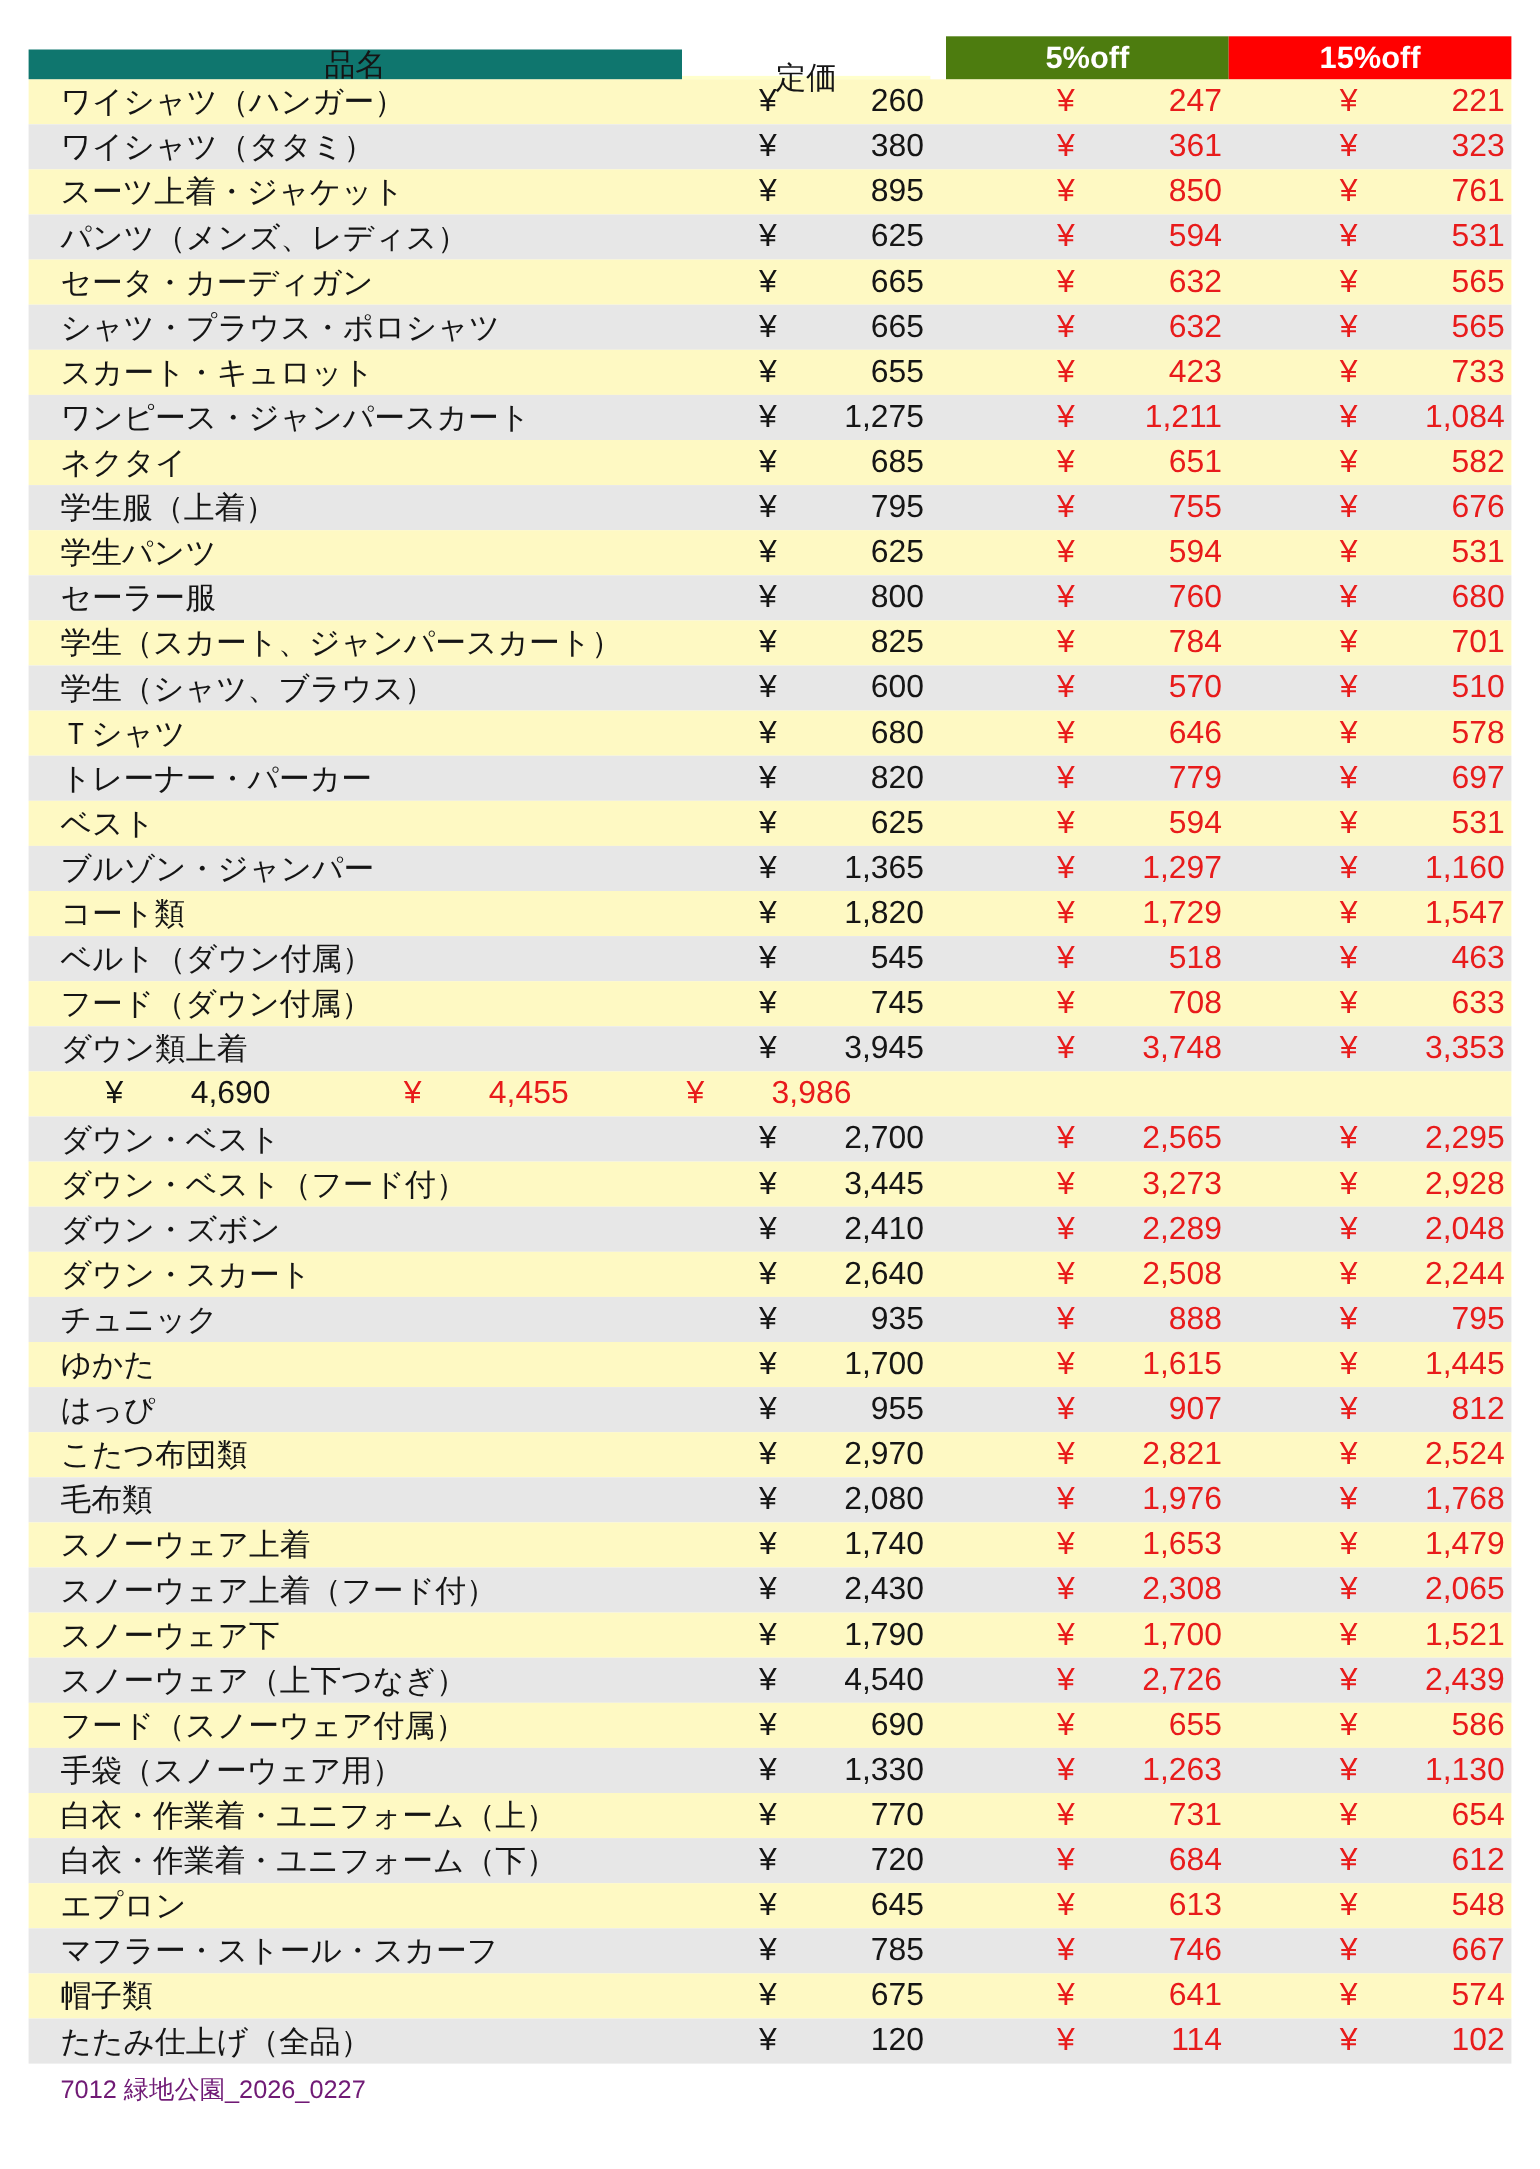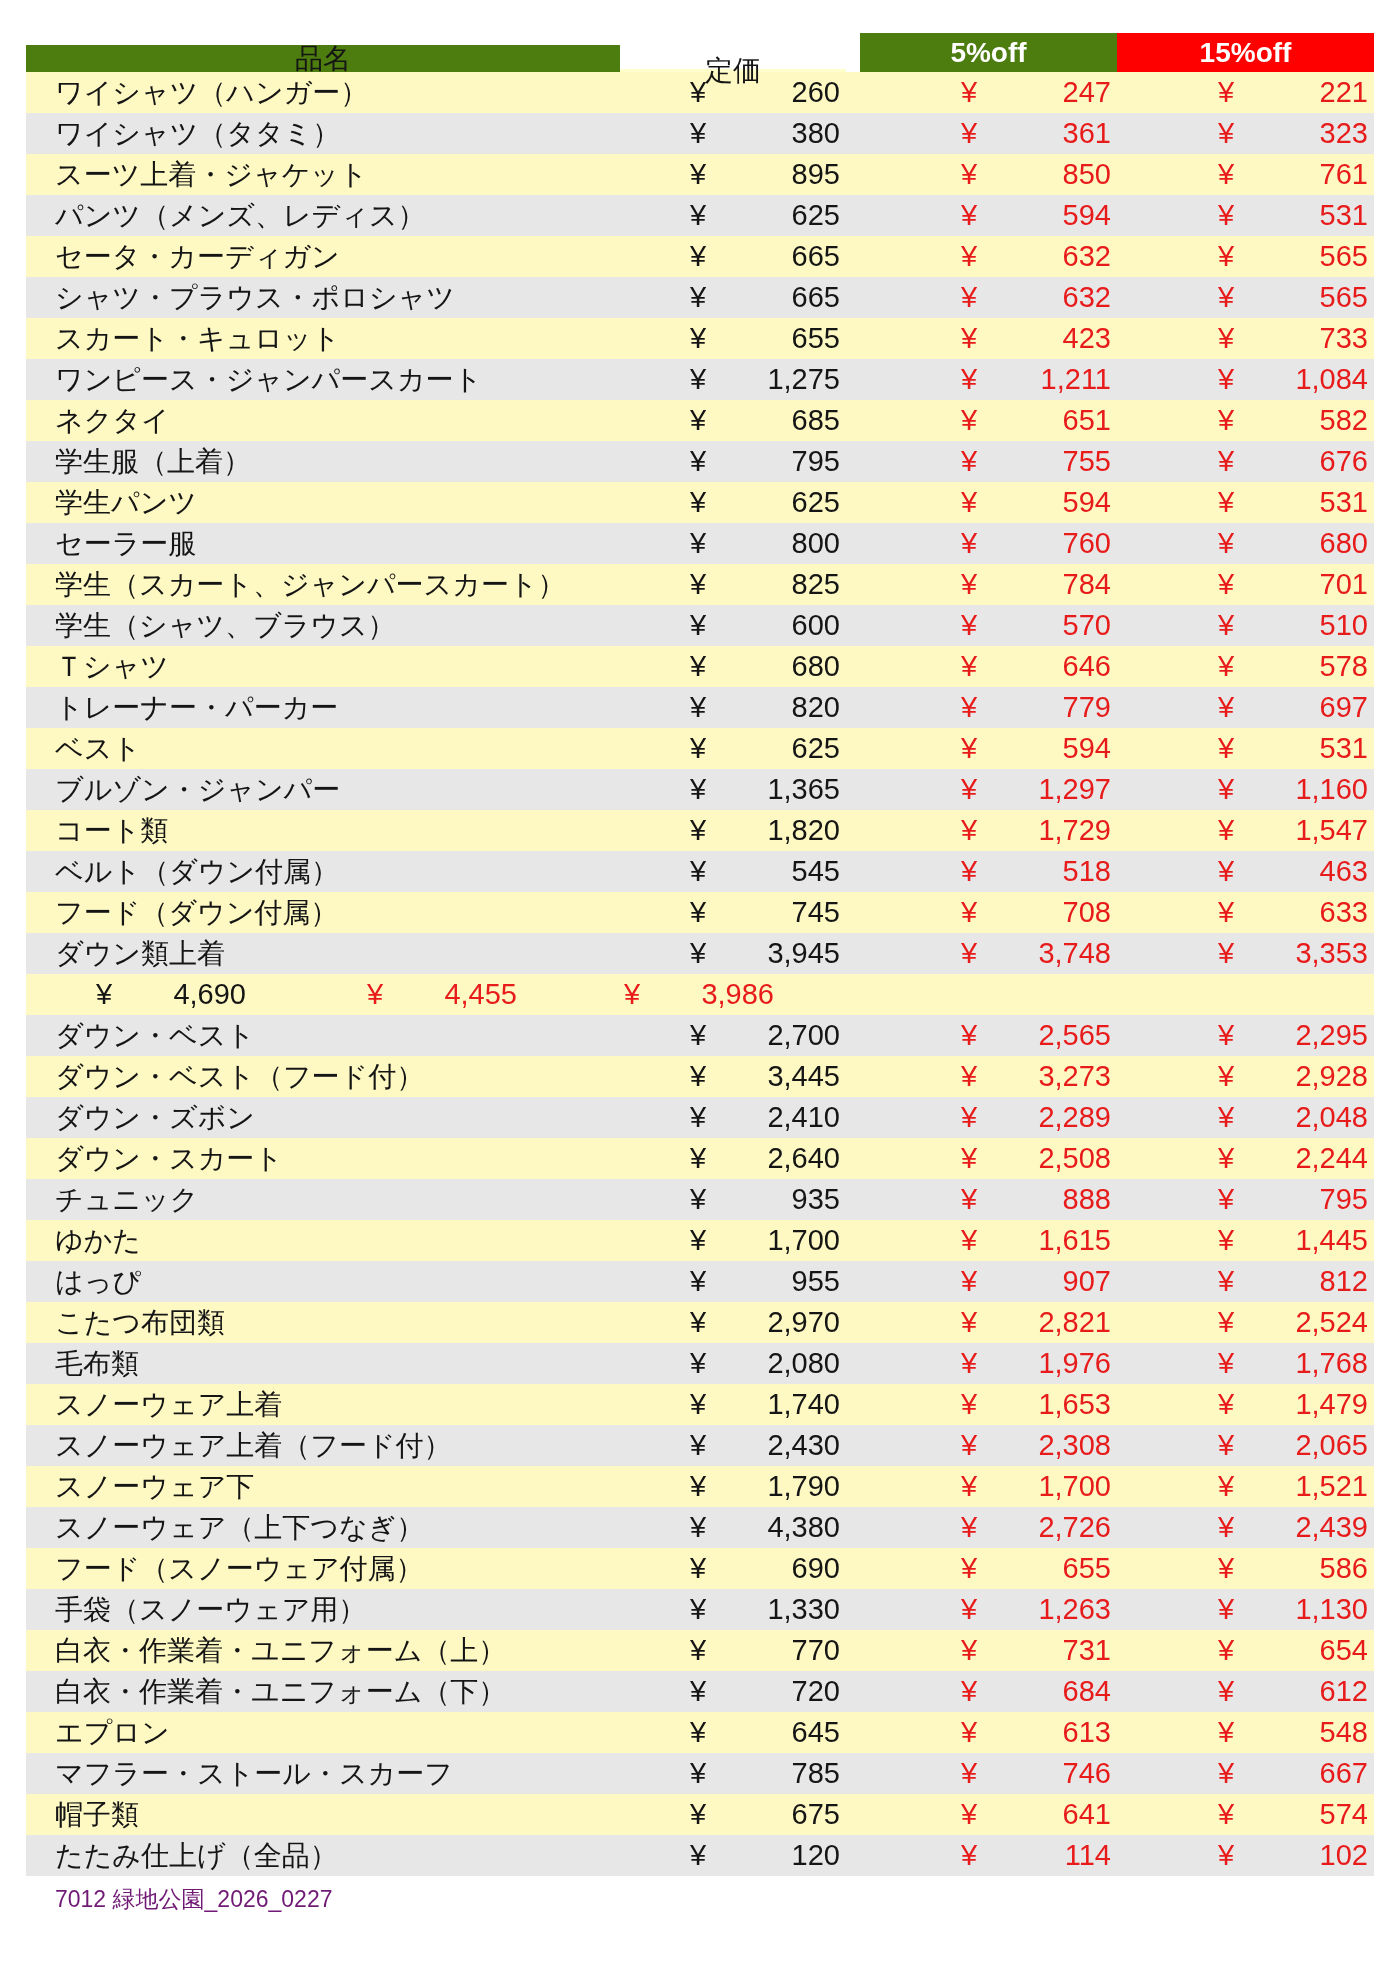--- a/index.html
+++ b/index.html
@@ -8,21 +8,21 @@
     width:1400px;height:1972px;
     background:#ffffff;
     font-family:"Liberation Sans","DejaVu Sans",sans-serif;
     color:#151515;
     overflow:hidden;
   }
   .price-table{position:absolute;left:26px;top:33px;width:1348px;}
   .header-row{display:flex;height:39px;}
   .hcell{display:flex;align-items:center;justify-content:center;
     font-size:28px;box-sizing:border-box;white-space:nowrap;}
-  .h-name{width:594px;background:#4d7c0f;margin-top:12px;}
+  .h-name{width:594px;background:#0f766e;margin-top:12px;}
   .h-regular{width:226px;background:#FFFFCC;margin-top:36px;}
   .h-gap{width:14px;background:#ffffff;}
   .h-off5{width:257px;background:#4d7c0f;color:#ffffff;font-weight:bold;}
   .h-off15{width:257px;background:#FF0000;color:#ffffff;font-weight:bold;}
 
   .tbody .row{display:flex;height:41px;align-items:center;background:#fef9c3;}
   .tbody .row:nth-child(even){background:#E7E7E7;}
   .cell-name{width:594px;padding-left:29px;box-sizing:border-box;
     font-size:28px;white-space:nowrap;overflow:visible;}
   .cell-price{display:flex;box-sizing:border-box;font-size:29px;white-space:nowrap;}
@@ -856,21 +856,21 @@
         <span>1,521</span>
       </span>
     </div>
   </div>
 
   <div class="row">
     <div class="cell-name">スノーウェア（上下つなぎ）</div>
     <div class="cell-price w-regular black-text">
       <span class="price-inner">
         <span>¥</span>
-        <span>4,380</span>
+        <span>4,540</span>
       </span>
     </div>
     <div class="w-spacer"></div>
     <div class="cell-price w-off red-text">
       <span class="price-inner">
         <span>¥</span>
         <span>2,726</span>
       </span>
     </div>
     <div class="cell-price w-off red-text">

